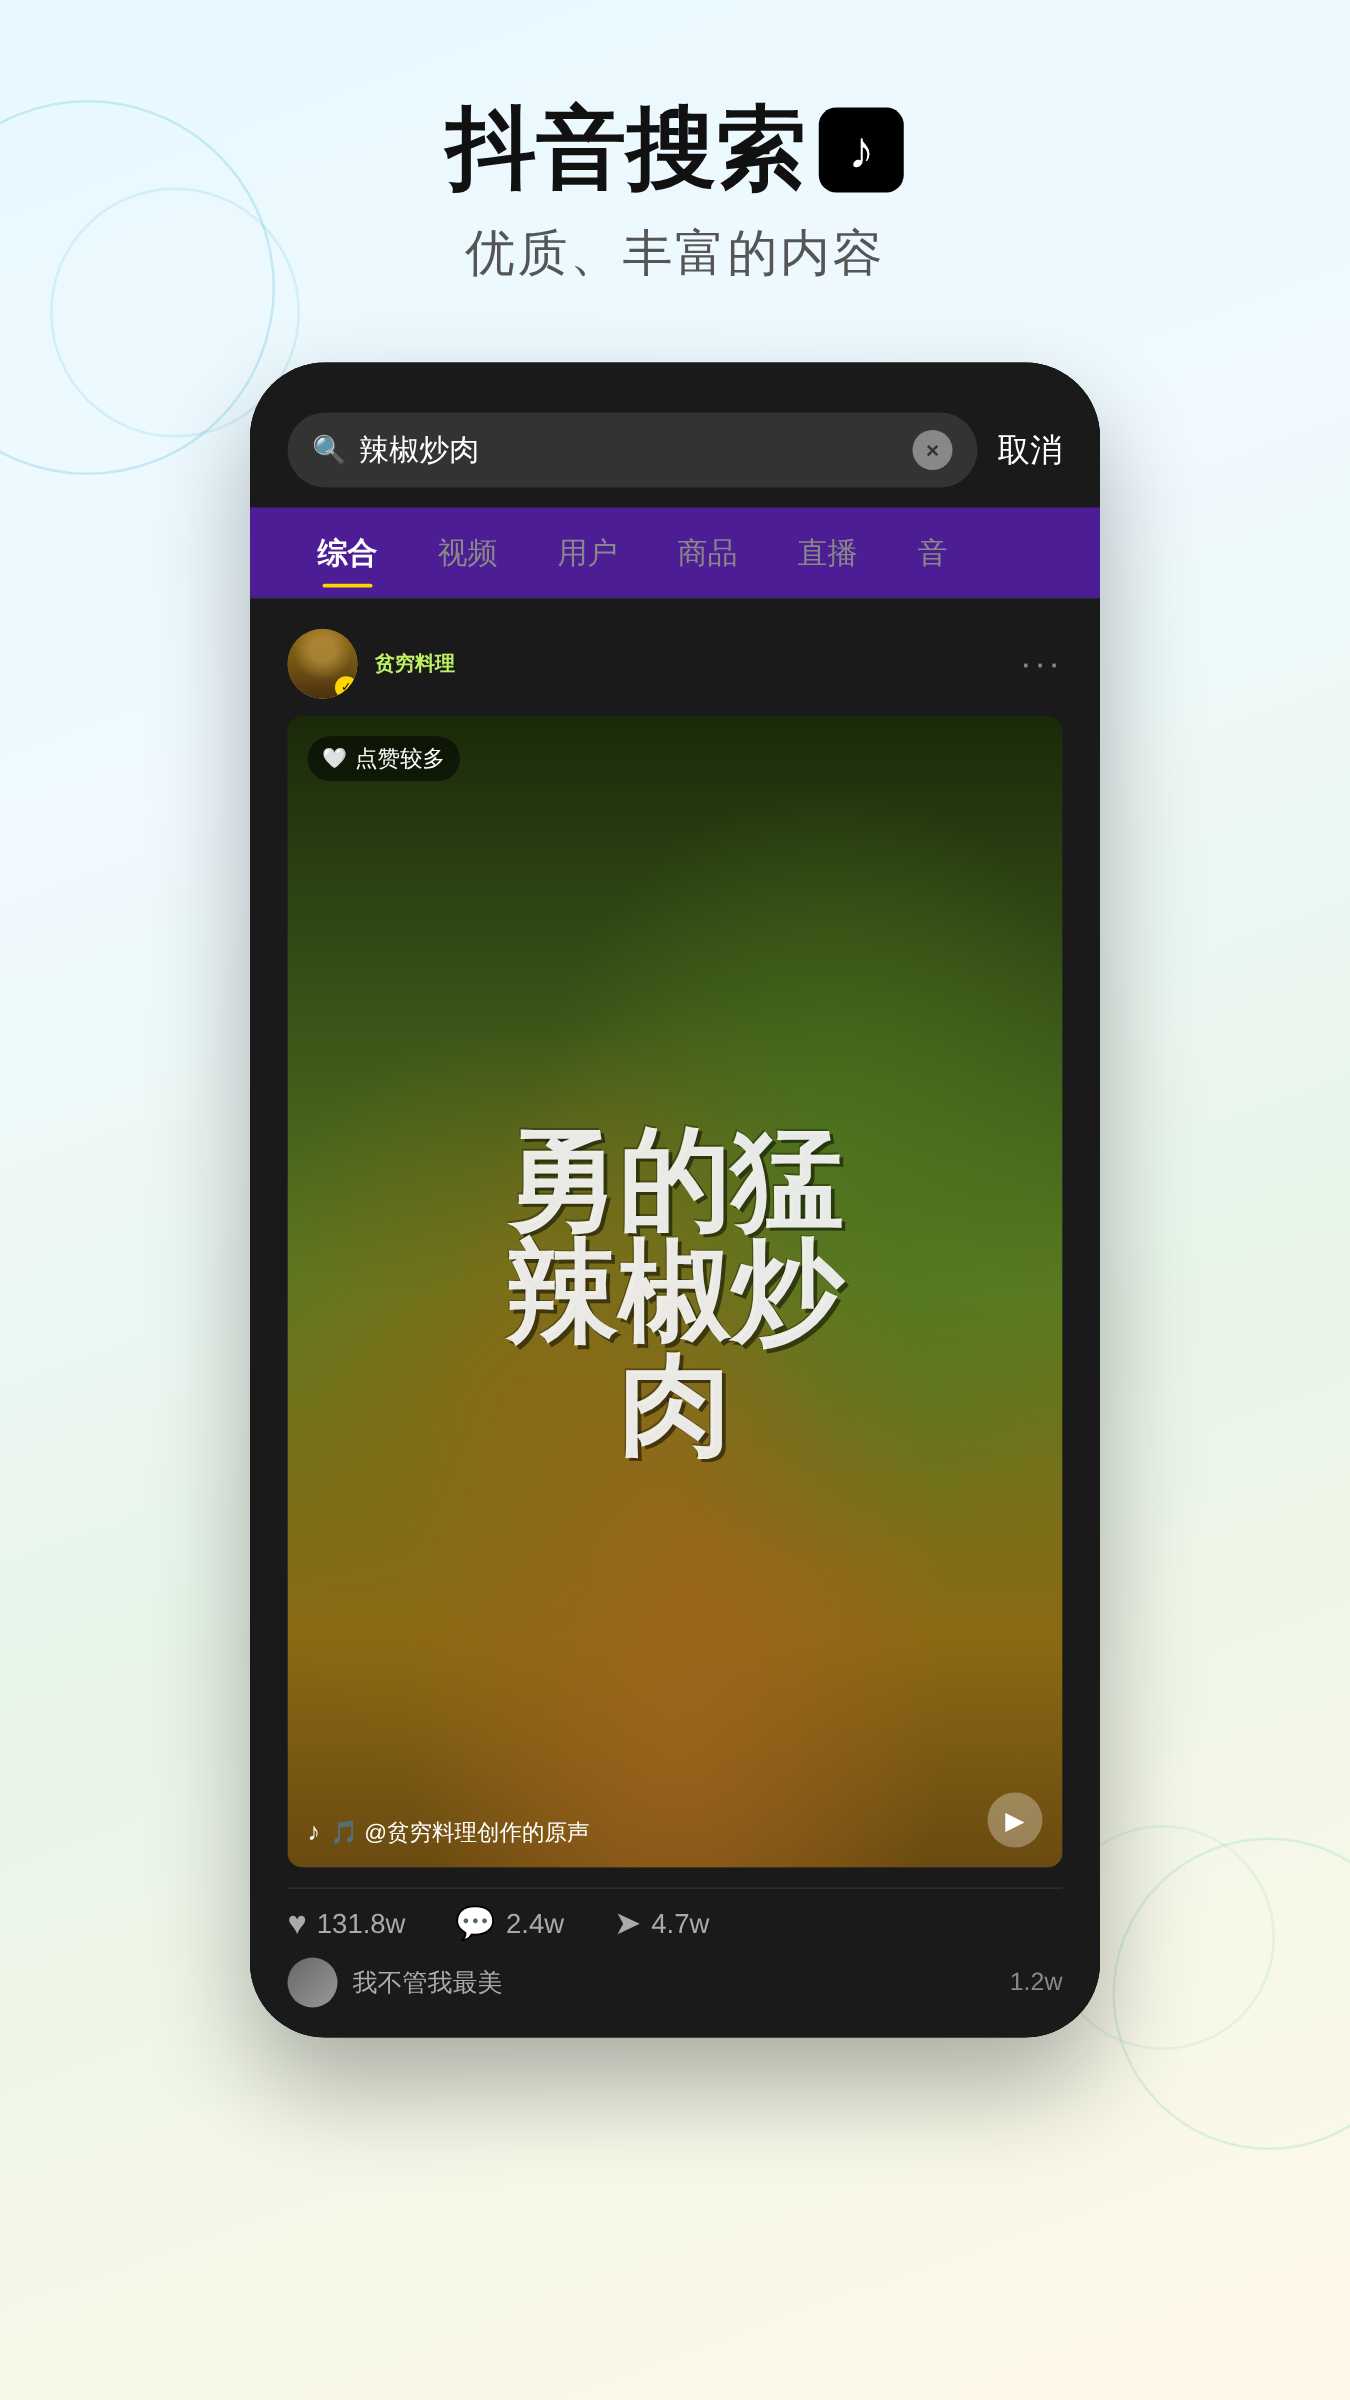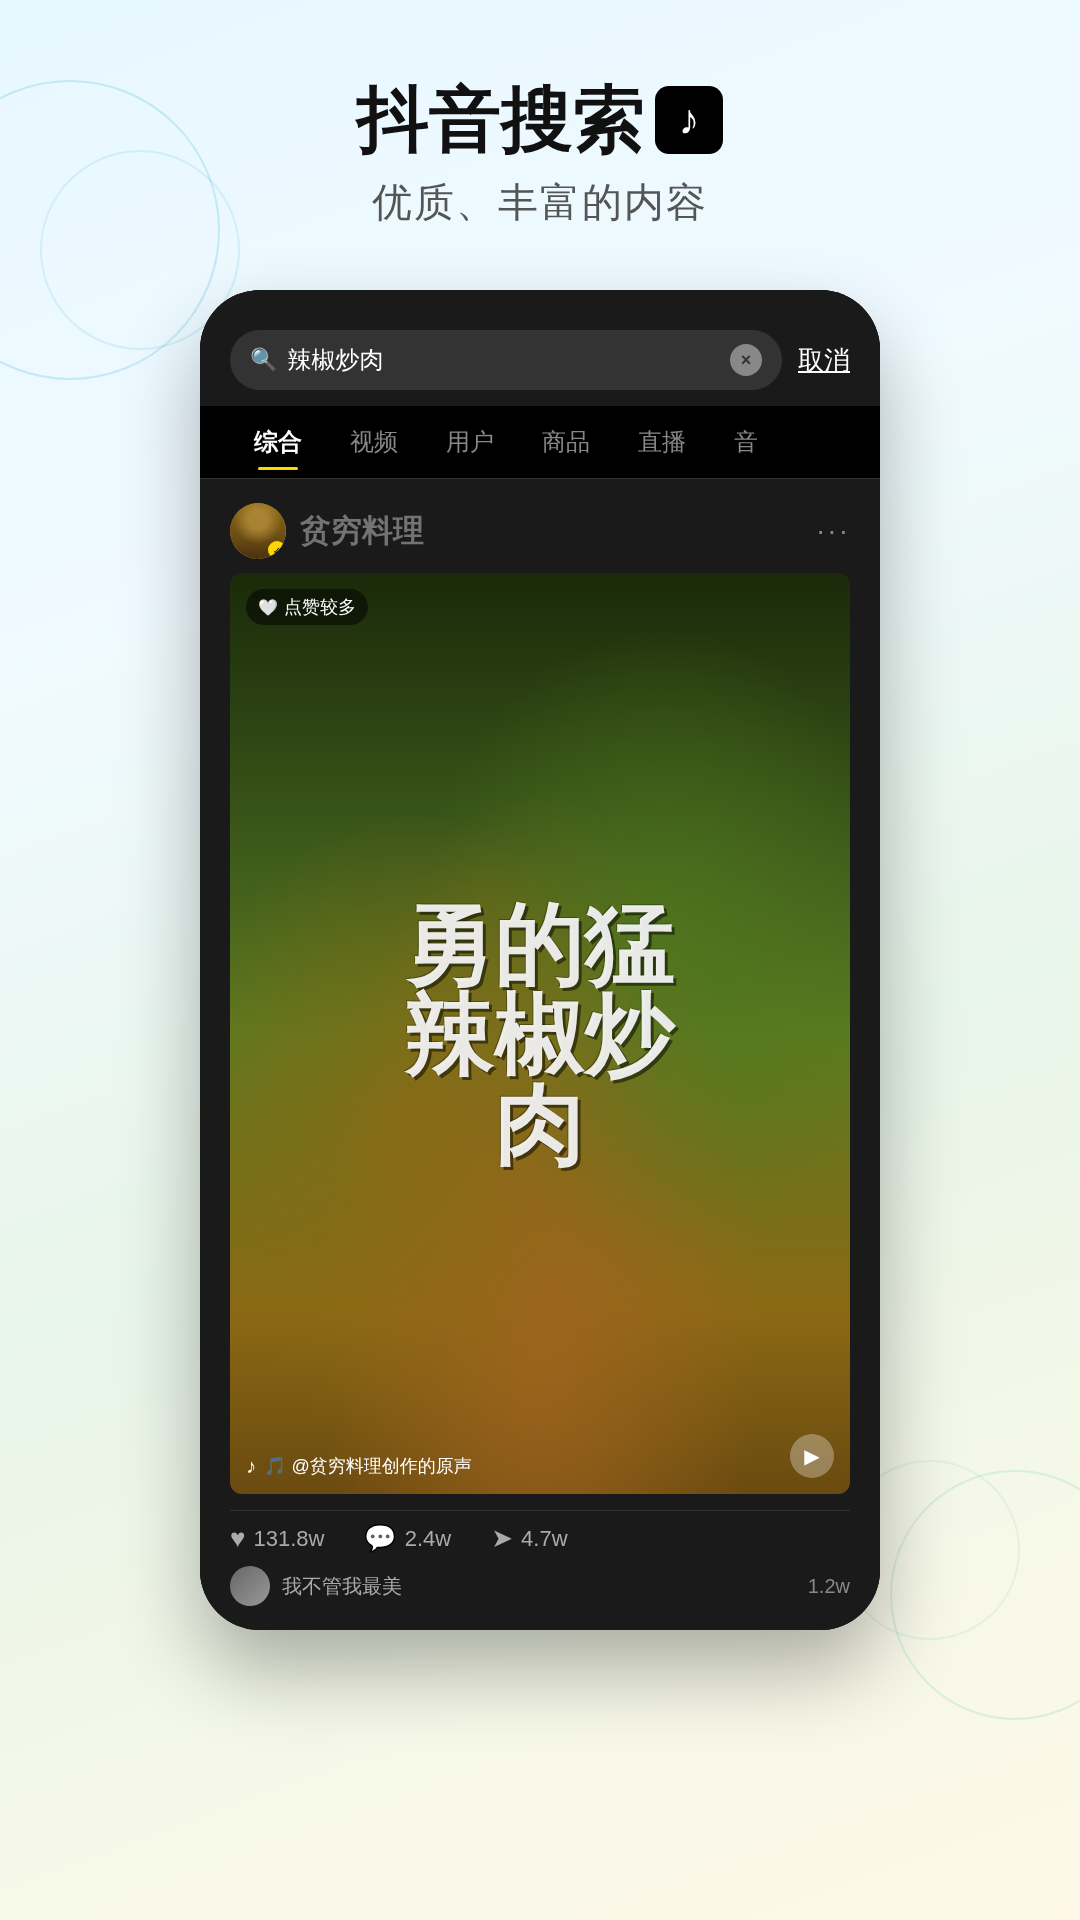--- a/index.html
+++ b/index.html
@@ -165,30 +165,29 @@
       justify-content: center;
       color: #333;
       font-size: 18px;
       font-weight: bold;
     }
 
     .search-cancel {
       color: #fff;
       font-size: 26px;
       white-space: nowrap;
-      text-decoration: underline;
     }
 
     
     .tabs-row {
       display: flex;
       padding: 8px 30px;
       gap: 0;
       border-bottom: 1px solid #333;
-      background: #000000;
+      background: #4c1d95;
     }
 
     .tab-item {
       padding: 12px 24px;
       color: #888;
       font-size: 24px;
       position: relative;
     }
 
     .tab-item.active {
@@ -248,22 +247,22 @@
       background: #FFD700;
       border-radius: 50%;
       display: flex;
       align-items: center;
       justify-content: center;
       font-size: 10px;
       color: #000;
     }
 
     .username {
-      color: #737373;
-      font-size: 31px;
+      color: #bef264;
+      font-size: 16px;
       font-weight: bold;
     }
 
     .more-icon {
       color: #888;
       font-size: 28px;
       letter-spacing: 2px;
     }
 
     .card-description {

